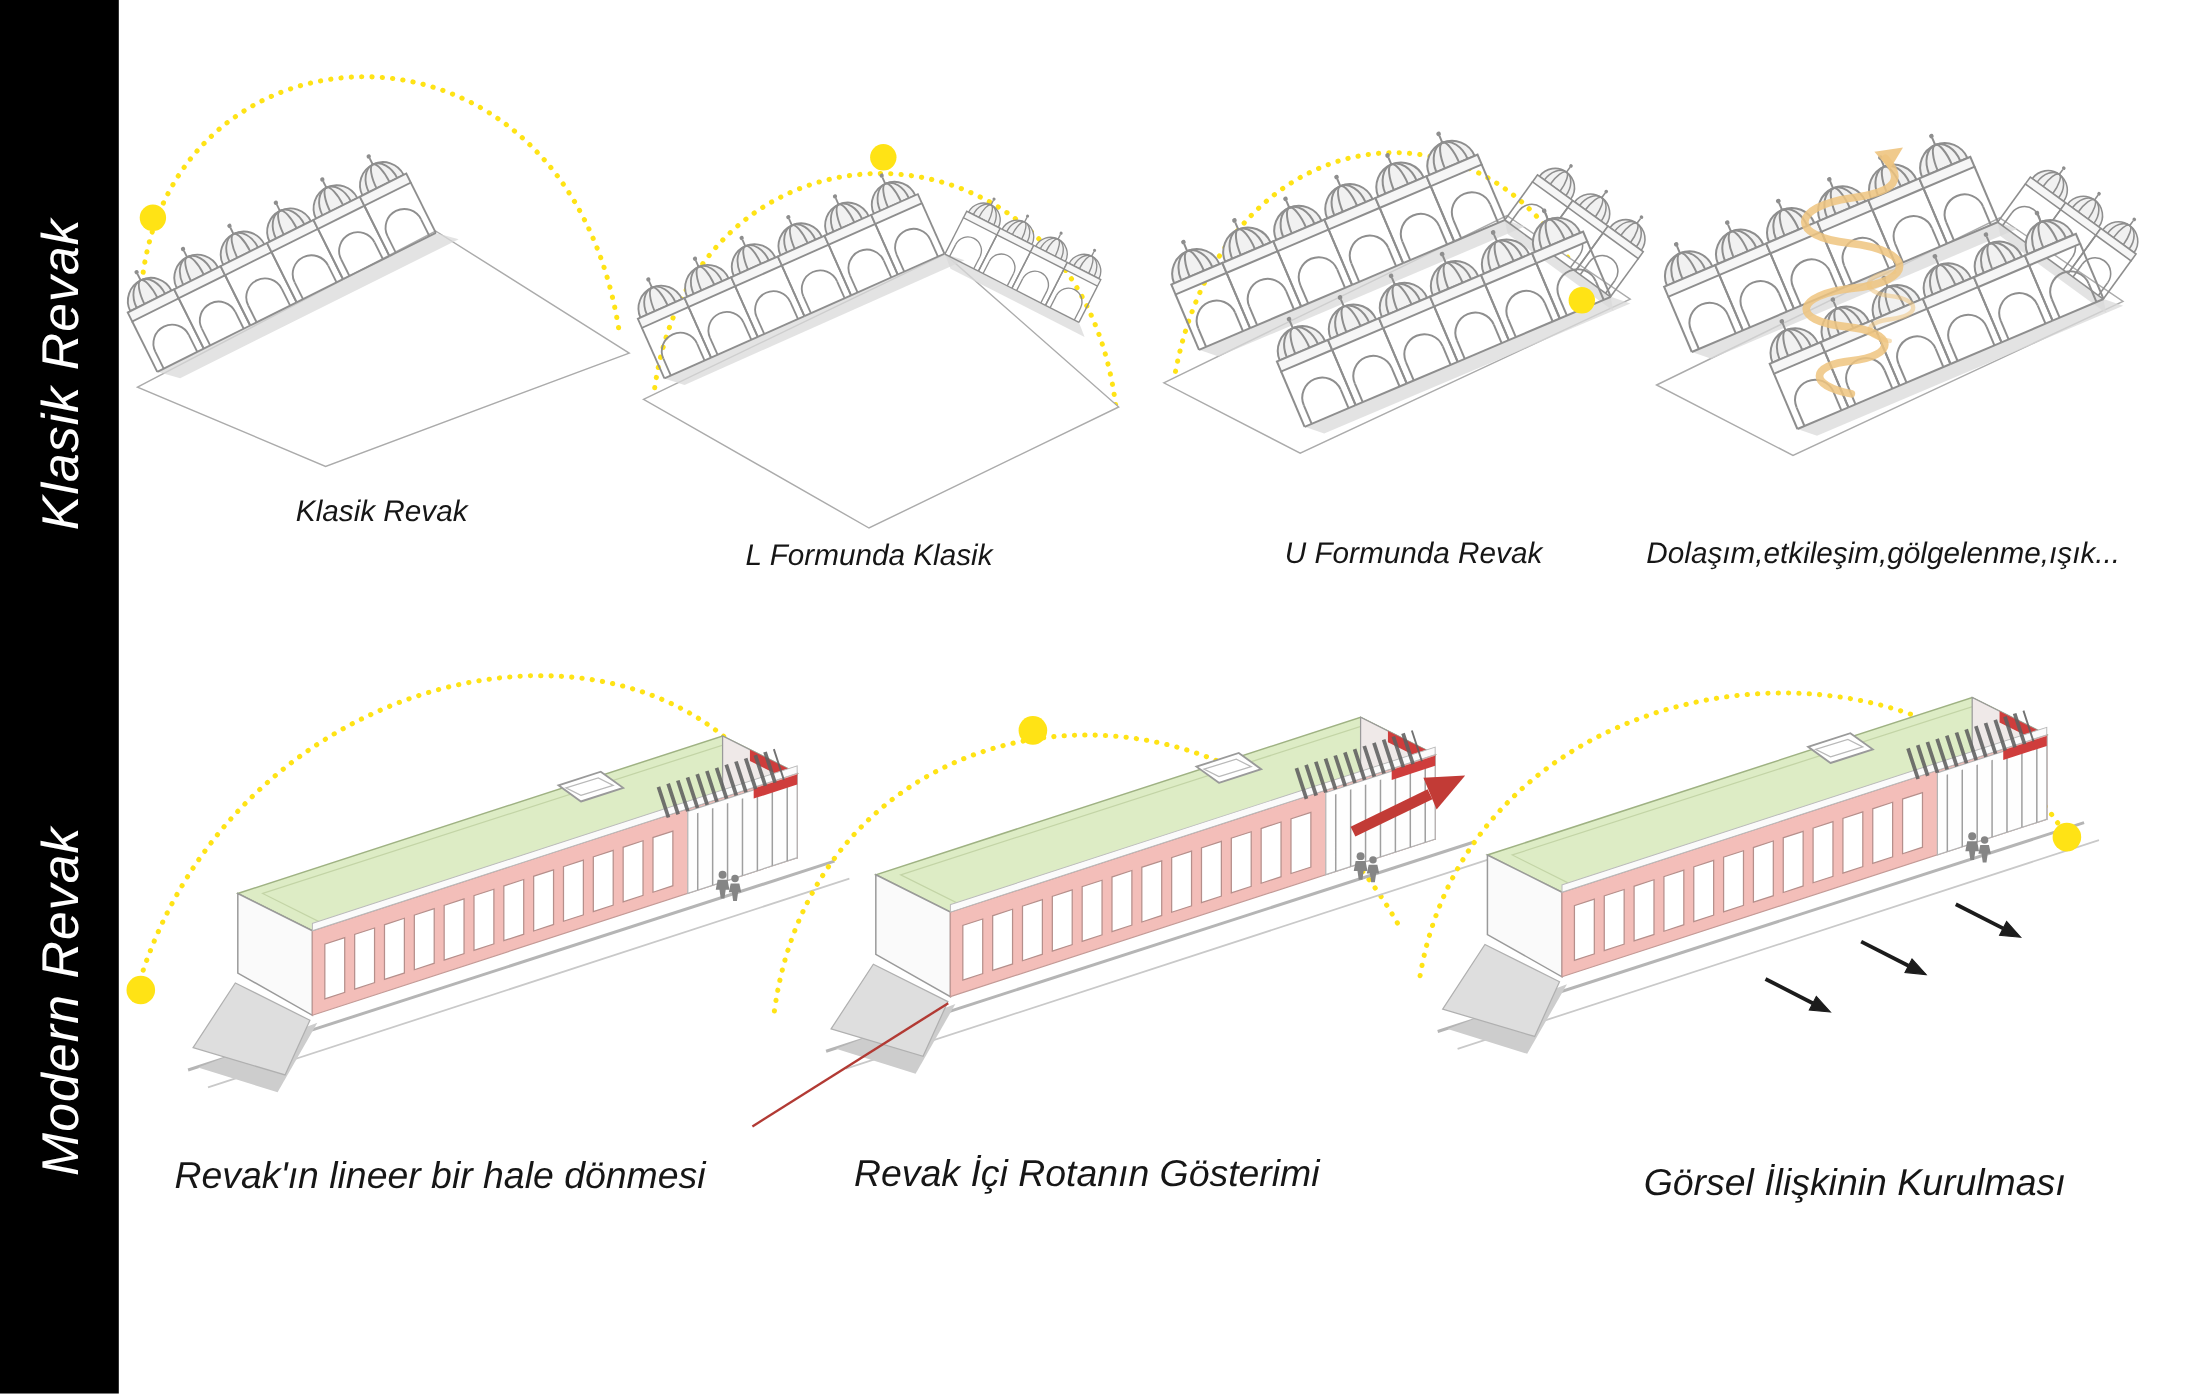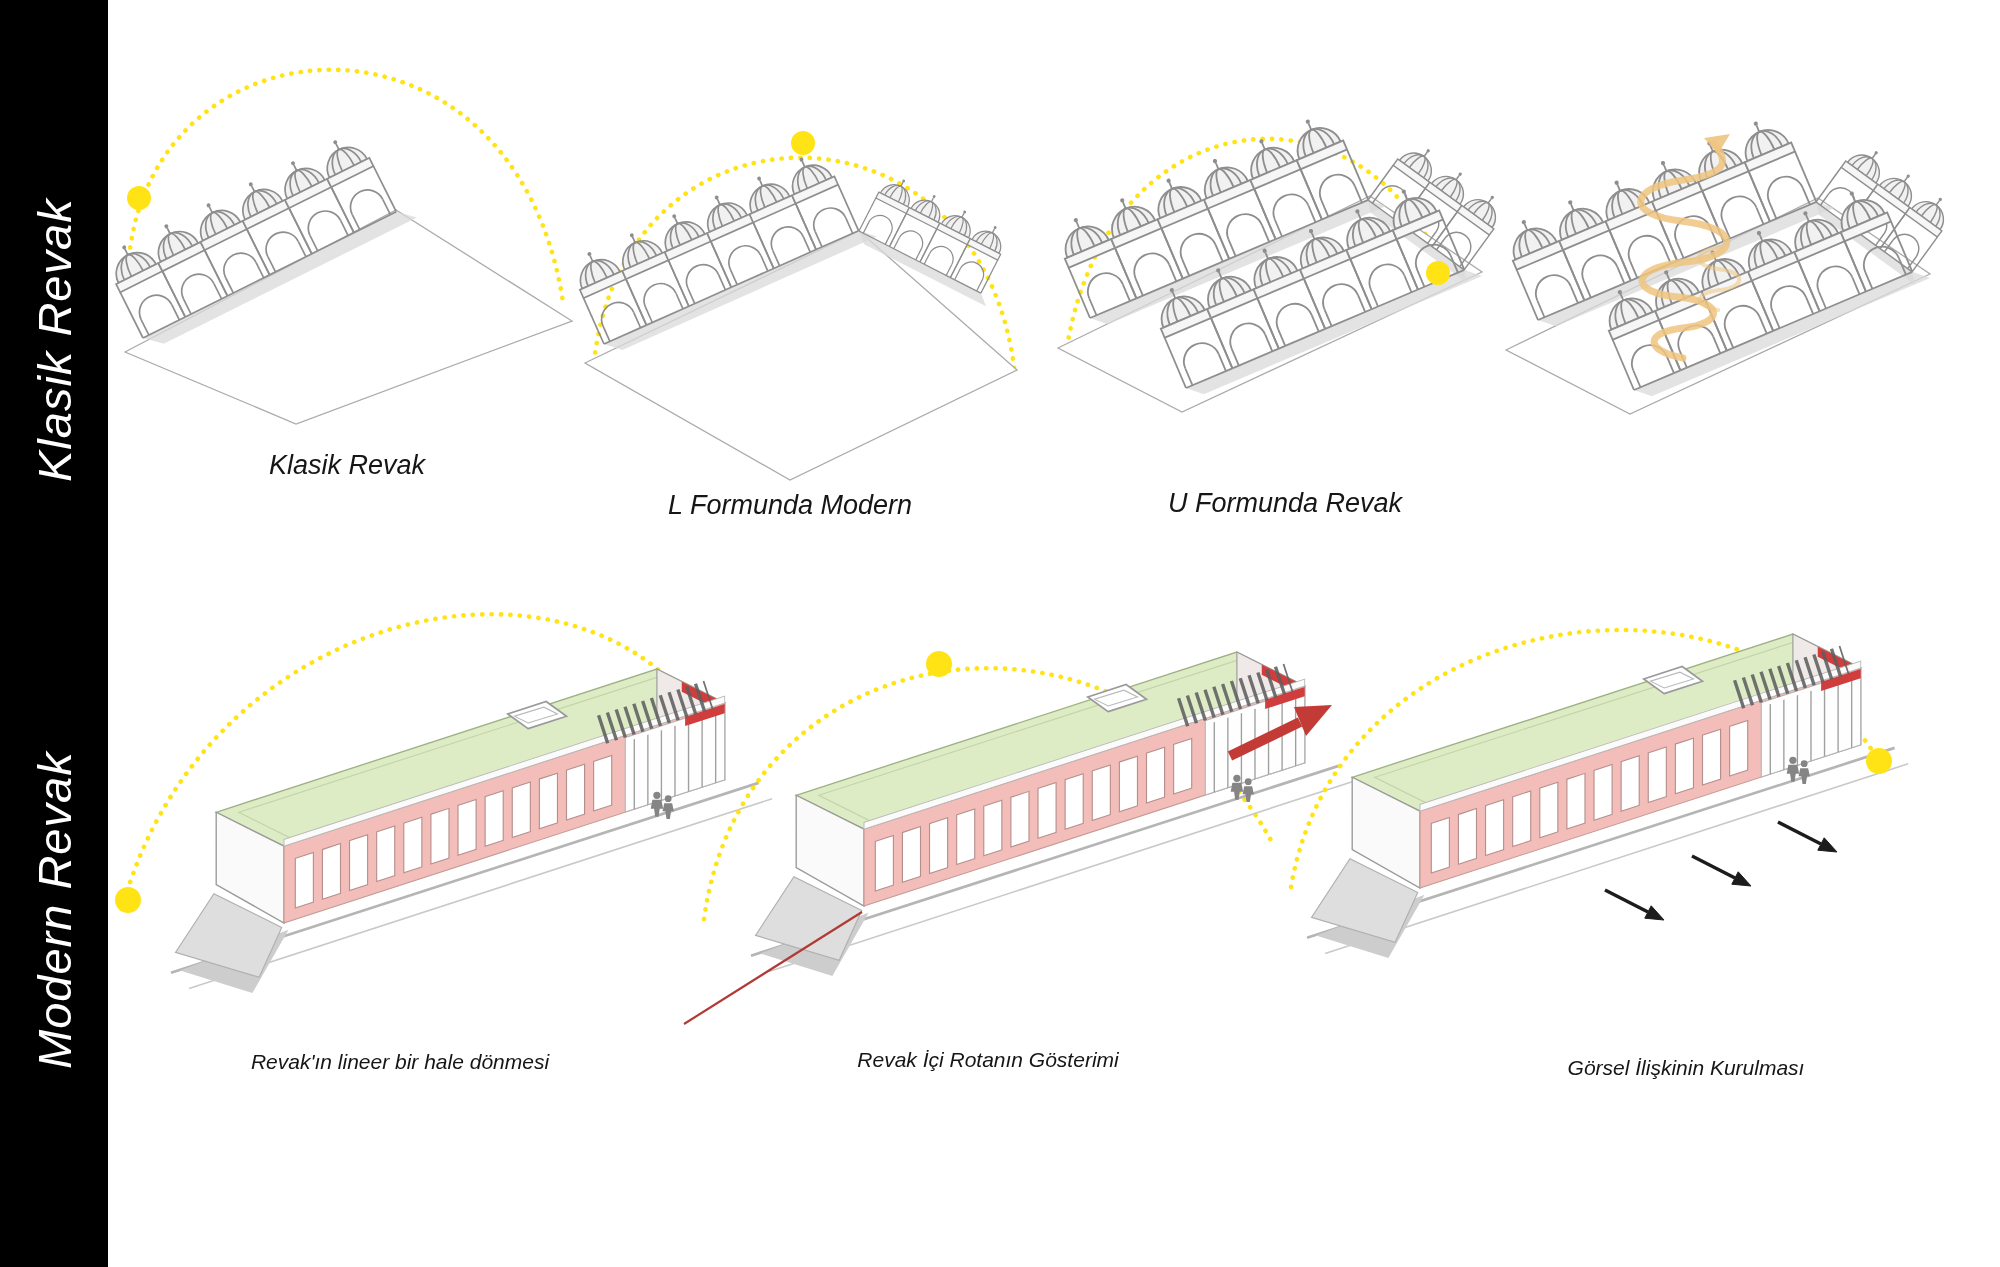--- a/index.html
+++ b/index.html
@@ -9,21 +9,21 @@
   .sidebar{position:absolute;left:0;top:0;width:108px;height:1267px;background:#000;}
   .side-label{position:absolute;left:0;width:108px;display:flex;align-items:center;justify-content:center;
        writing-mode:vertical-rl;transform:rotate(180deg);color:#fff;font-style:italic;
        font-size:47px;letter-spacing:1px;white-space:nowrap;}
   .lbl-top{top:150px;height:380px;}
   .lbl-bottom{top:710px;height:400px;}
   svg.gfx{position:absolute;left:0;top:0;}
   .cap,.capb{position:absolute;transform:translateX(-50%);font-style:italic;color:#161616;
        white-space:nowrap;text-align:center;}
   .cap{font-size:27px;}
-  .capb{font-size:21px;}
+  .capb{font-size:34px;}
   
   .arc{stroke:#ffe315;stroke-width:4.6;fill:none;stroke-dasharray:0.2 9.2;stroke-linecap:round;}
   .sun{fill:#ffe315;stroke:none;}
   .plane{fill:#ffffff;stroke:#ababab;stroke-width:1.3;}
   .shd{fill:#dadada;opacity:.75;stroke:none;}
 </style>
 </head>
 <body>
 
 <div class="canvas">
@@ -198,18 +198,19 @@
       </g>
     </g>
   </svg>
 
   <aside class="sidebar">
     <div class="side-label lbl-top">Klasik Revak</div>
     <div class="side-label lbl-bottom">Modern Revak</div>
   </aside>
 
   <div class="cap" style="left:347px;top:450px;">Klasik Revak</div>
-  <div class="cap" style="left:790px;top:490px;">L Formunda Modern</div>
+  <div class="cap" style="left:790px;top:490px;">L Formunda Klasik</div>
   <div class="cap" style="left:1253px;top:488px;margin-left:32px;">U Formunda Revak</div>
+  <div class="cap" style="left:1712px;top:488px;">Dolaşım,etkileşim,gölgelenme,ışık...</div>
   <div class="capb" style="left:400px;top:1050px;">Revak'ın lineer bir hale dönmesi</div>
   <div class="capb" style="left:988px;top:1048px;">Revak İçi Rotanın Gösterimi</div>
   <div class="capb" style="left:1686px;top:1056px;">Görsel İlişkinin Kurulması</div>
 </div>
 
 </body></html>

